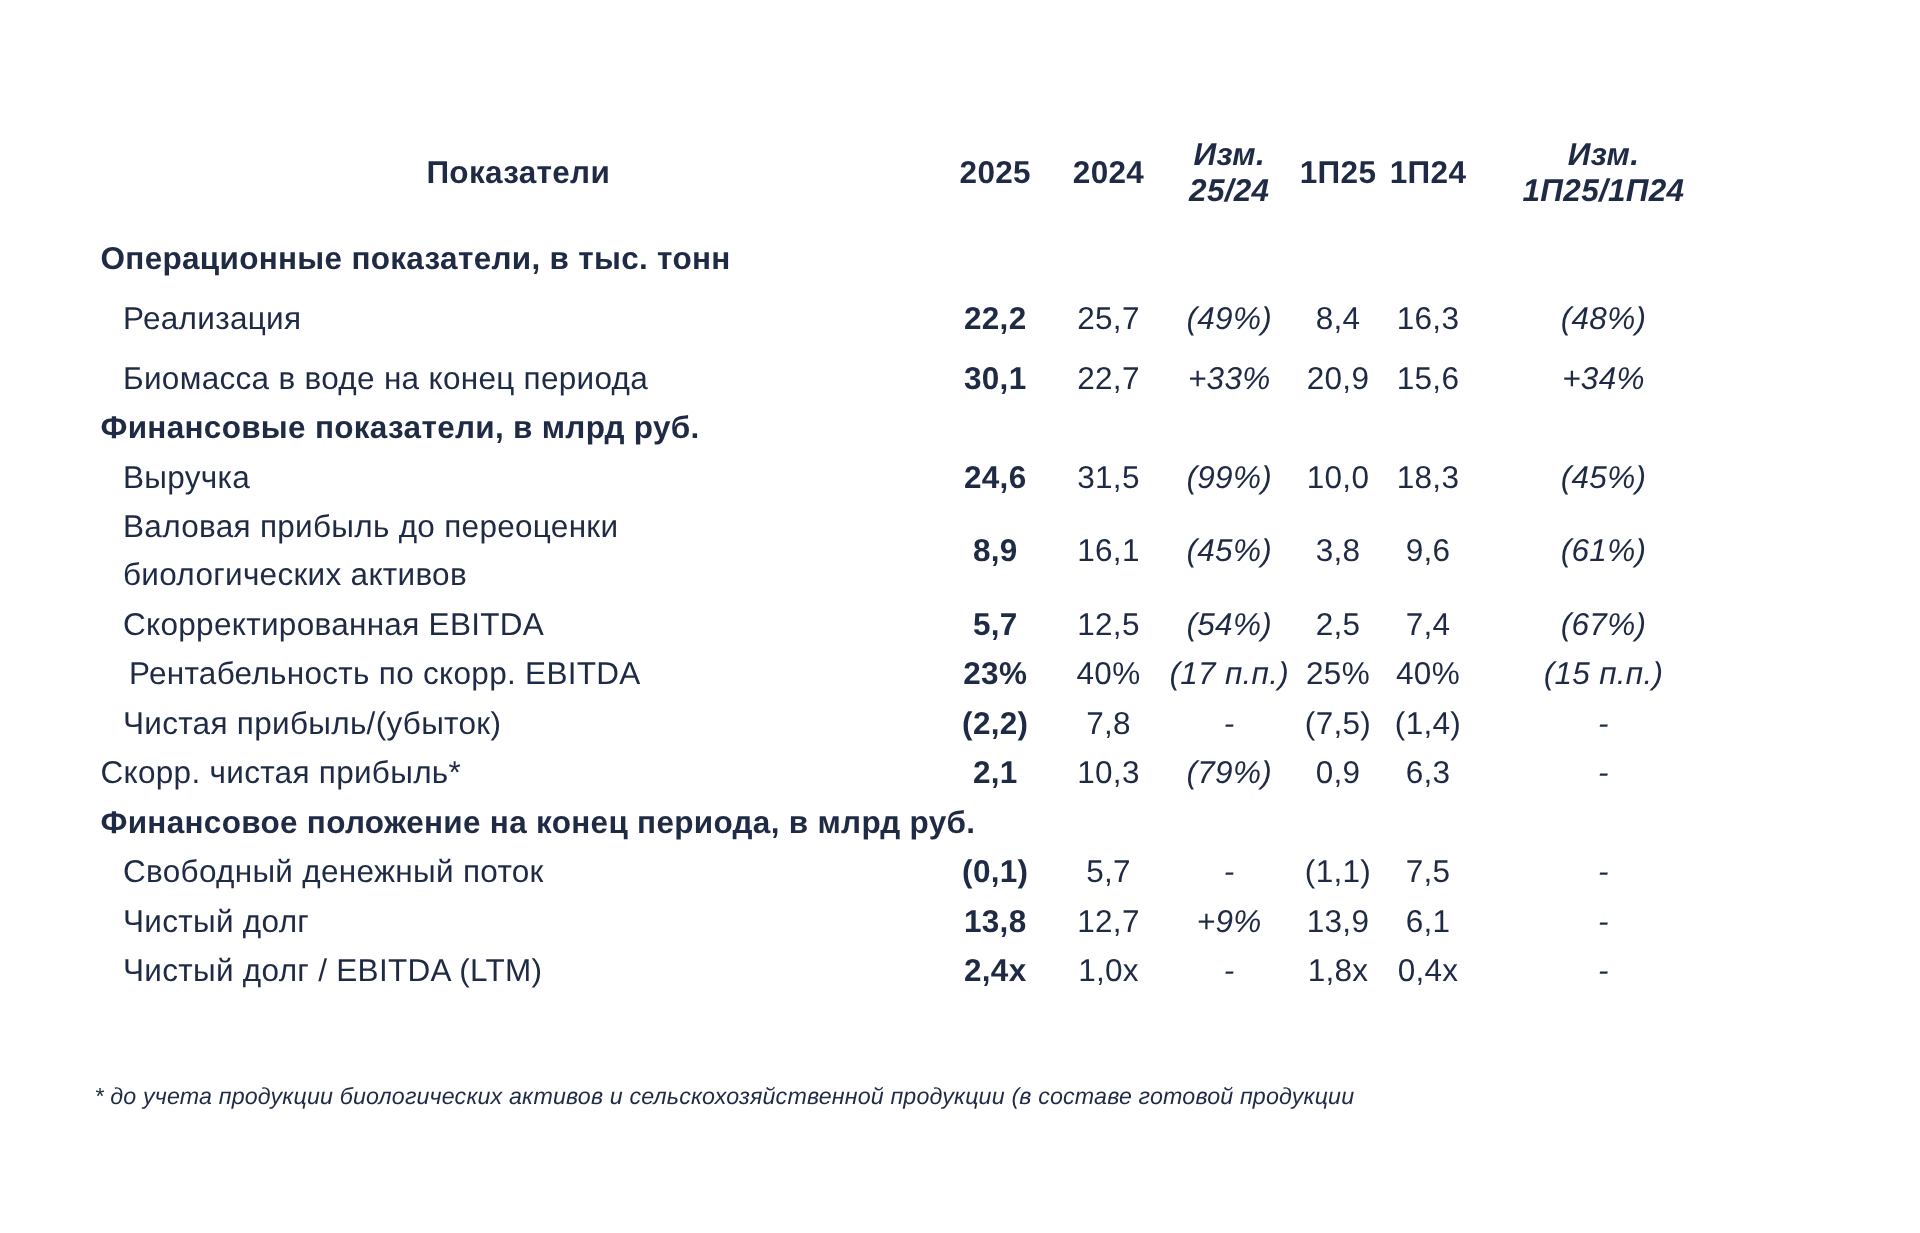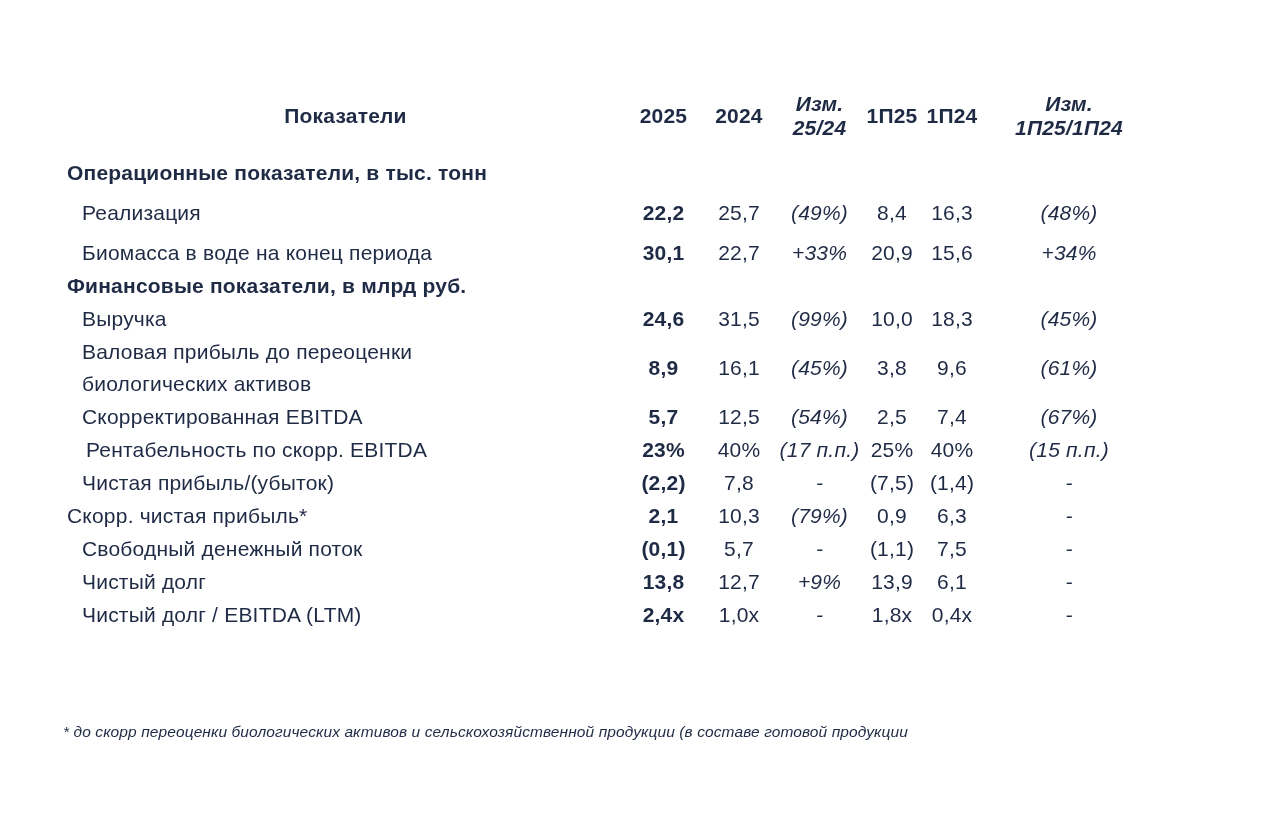--- a/index.html
+++ b/index.html
@@ -180,20 +180,23 @@
         </tr>
         <tr class="row-data">
           <td class="cell-label indent-0">Скорр. чистая прибыль*</td>
           <td class="cell-num col-v2025">2,1</td>
           <td class="cell-num col-v2024">10,3</td>
           <td class="cell-num col-chg1 cell-chg">(79%)</td>
           <td class="cell-num col-h25">0,9</td>
           <td class="cell-num col-h24">6,3</td>
           <td class="cell-num col-chg2 cell-chg">-</td>
         </tr>
+        <tr class="row-section">
+          <td colspan="7">Финансовое положение на конец периода, в млрд руб.</td>
+        </tr>
         <tr class="row-data">
           <td class="cell-label indent-1">Свободный денежный поток</td>
           <td class="cell-num col-v2025">(0,1)</td>
           <td class="cell-num col-v2024">5,7</td>
           <td class="cell-num col-chg1 cell-chg">-</td>
           <td class="cell-num col-h25">(1,1)</td>
           <td class="cell-num col-h24">7,5</td>
           <td class="cell-num col-chg2 cell-chg">-</td>
         </tr>
         <tr class="row-data">
@@ -210,14 +213,14 @@
           <td class="cell-num col-v2025">2,4x</td>
           <td class="cell-num col-v2024">1,0x</td>
           <td class="cell-num col-chg1 cell-chg">-</td>
           <td class="cell-num col-h25">1,8x</td>
           <td class="cell-num col-h24">0,4x</td>
           <td class="cell-num col-chg2 cell-chg">-</td>
         </tr>
       </tbody>
   </table>
 
-  <div class="footnote">* до скорр переоценки биологических активов и сельскохозяйственной продукции (в составе готовой продукции</div>
+  <div class="footnote">* до учета продукции биологических активов и сельскохозяйственной продукции (в составе готовой продукции</div>
 </div>
 
 </body></html>

